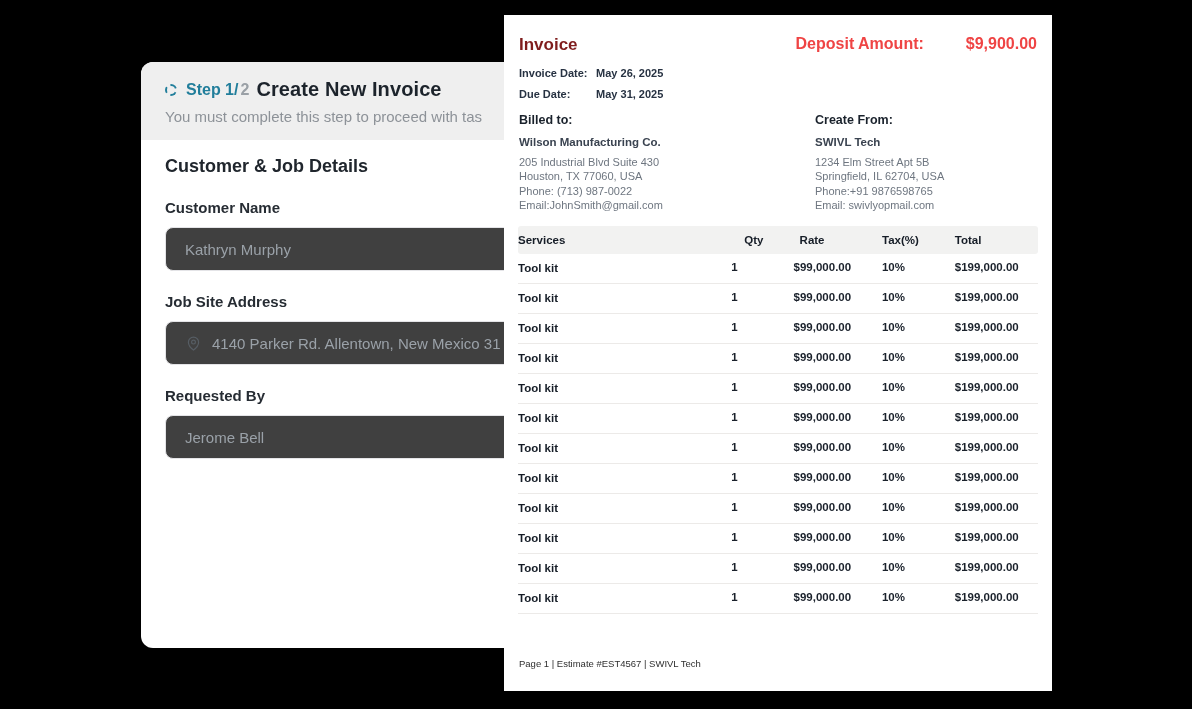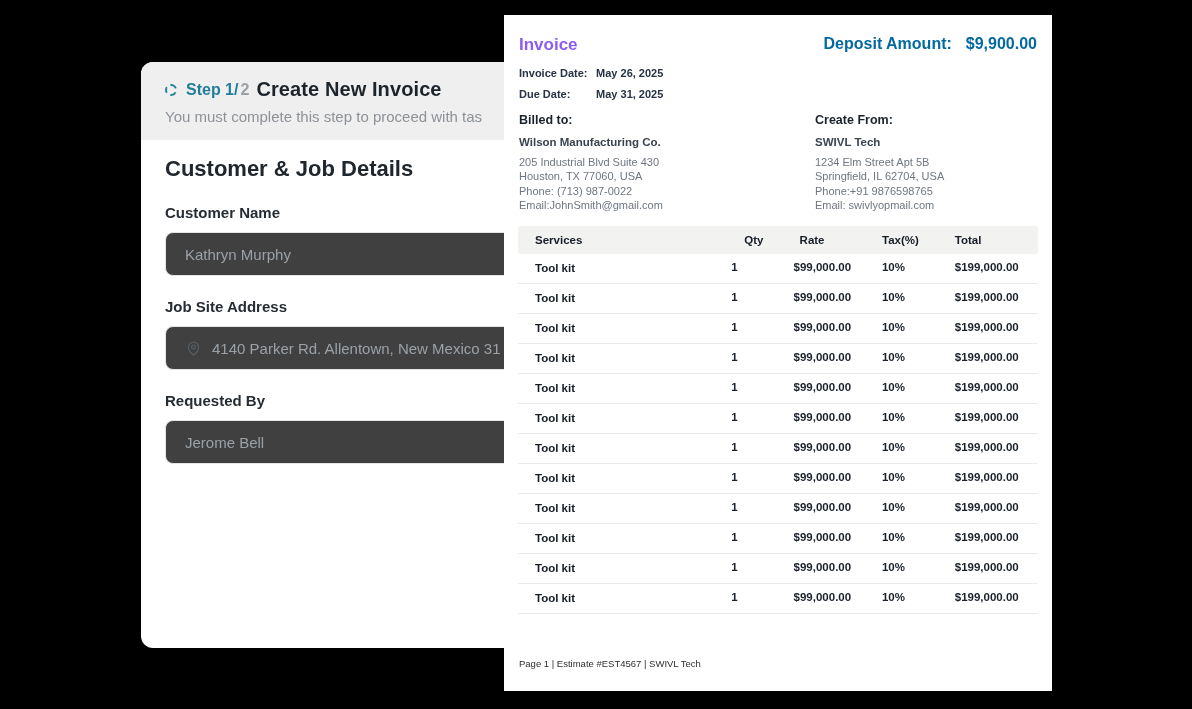--- a/index.html
+++ b/index.html
@@ -21,56 +21,56 @@
   .spinner {
     width:12px; height:12px; border:2px dashed #217e9b; border-radius:50%;
     flex:0 0 auto; margin-right:9px;
   }
   .step-current { color:#217e9b; font-size:16px; font-weight:700; }
   .step-total  { color:#9aa0a6; font-size:16px; font-weight:600; margin-left:2px; }
   .wizard-title { font-size:20px; font-weight:700; color:#1c232b; margin:0 0 0 7px; letter-spacing:.1px; }
   .wizard-sub { margin:7px 0 0; font-size:15px; color:#8d9298; white-space:nowrap; }
 
   .wizard-body { padding:0 24px; }
-  .section-title { margin:16px 0 0; font-size:22px; font-weight:700; color:#20262d; }
+  .section-title { margin:16px 0 0; font-size:18px; font-weight:700; color:#20262d; }
   .flabel { display:block; margin-top:22px; font-size:15px; font-weight:600; color:#262c33; }
   .finput {
     margin-top:11px; height:44px; border:1px solid #e4e4e7; border-radius:8px;
     display:flex; align-items:center; padding-left:19px;
     font-size:15px; color:#9aa1a8; background:#404040; white-space:nowrap; overflow:hidden;
   }
   .finput .pin { display:inline-flex; margin-right:10px; flex:0 0 auto; }
 
   
   .invoice {
     position:absolute; left:504px; top:15px; width:548px; height:676px;
     background:#ffffff; z-index:2;
   }
   .inv-top { display:flex; justify-content:space-between; align-items:flex-start; padding:20px 15px 0; }
-  .inv-title { margin:0; font-size:17px; font-weight:700; color:#8b5cf6; }
-  .deposit { font-size:16px; font-weight:700; color:#0369a1; display:flex; }
+  .inv-title { margin:0; font-size:17px; font-weight:700; color:#7f1d1d; }
+  .deposit { font-size:16px; font-weight:700; color:#ef4444; display:flex;gap:28px; }
   .deposit .amt { margin-left:14px; }
 
   .inv-dates { padding:12px 15px 0; font-size:11px; color:#273242; }
   .d-row + .d-row { margin-top:9px; }
   .d-label { display:inline-block; width:74px; font-weight:700; }
   .d-val { font-weight:600; }
 
   .inv-billed { display:flex; padding:13px 15px 0; }
   .b-col-left { width:296px; flex:0 0 auto; }
   .b-head { margin:0; font-size:12.5px; font-weight:700; color:#1a222c; }
   .b-name { font-size:11.5px; font-weight:700; color:#3a4350; margin:9px 0 7px; }
   .b-line { font-size:11px; color:#6e7680; line-height:14.4px; }
 
   .inv-table { margin:13px 14px 0; font-size:11.5px; }
   .t-head {
     display:flex; align-items:center; height:28px;
     background:#f2f2f1; border-radius:3px; font-weight:700; color:#161d27;
   }
-  .c-service { width:41%; padding-left:17px; }
+  .c-service { width:41%; }
   .c-qty { width:12%; } .c-rate { width:17%; } .c-tax { width:14%; } .c-total { width:16%; }
   .t-head .c-qty { padding-left:13px; }
   .t-head .c-rate { padding-left:6px; }
   .t-row {
     display:flex; align-items:flex-start;
     padding:7px 0 8px; min-height:29px;
     border-bottom:1px solid #eceae8;
   }
   .t-row .c-qty, .t-row .c-rate, .t-row .c-tax, .t-row .c-total { font-weight:600; color:#1a212b; }
   .svc-name { font-weight:700; color:#151c26; line-height:14px; }

